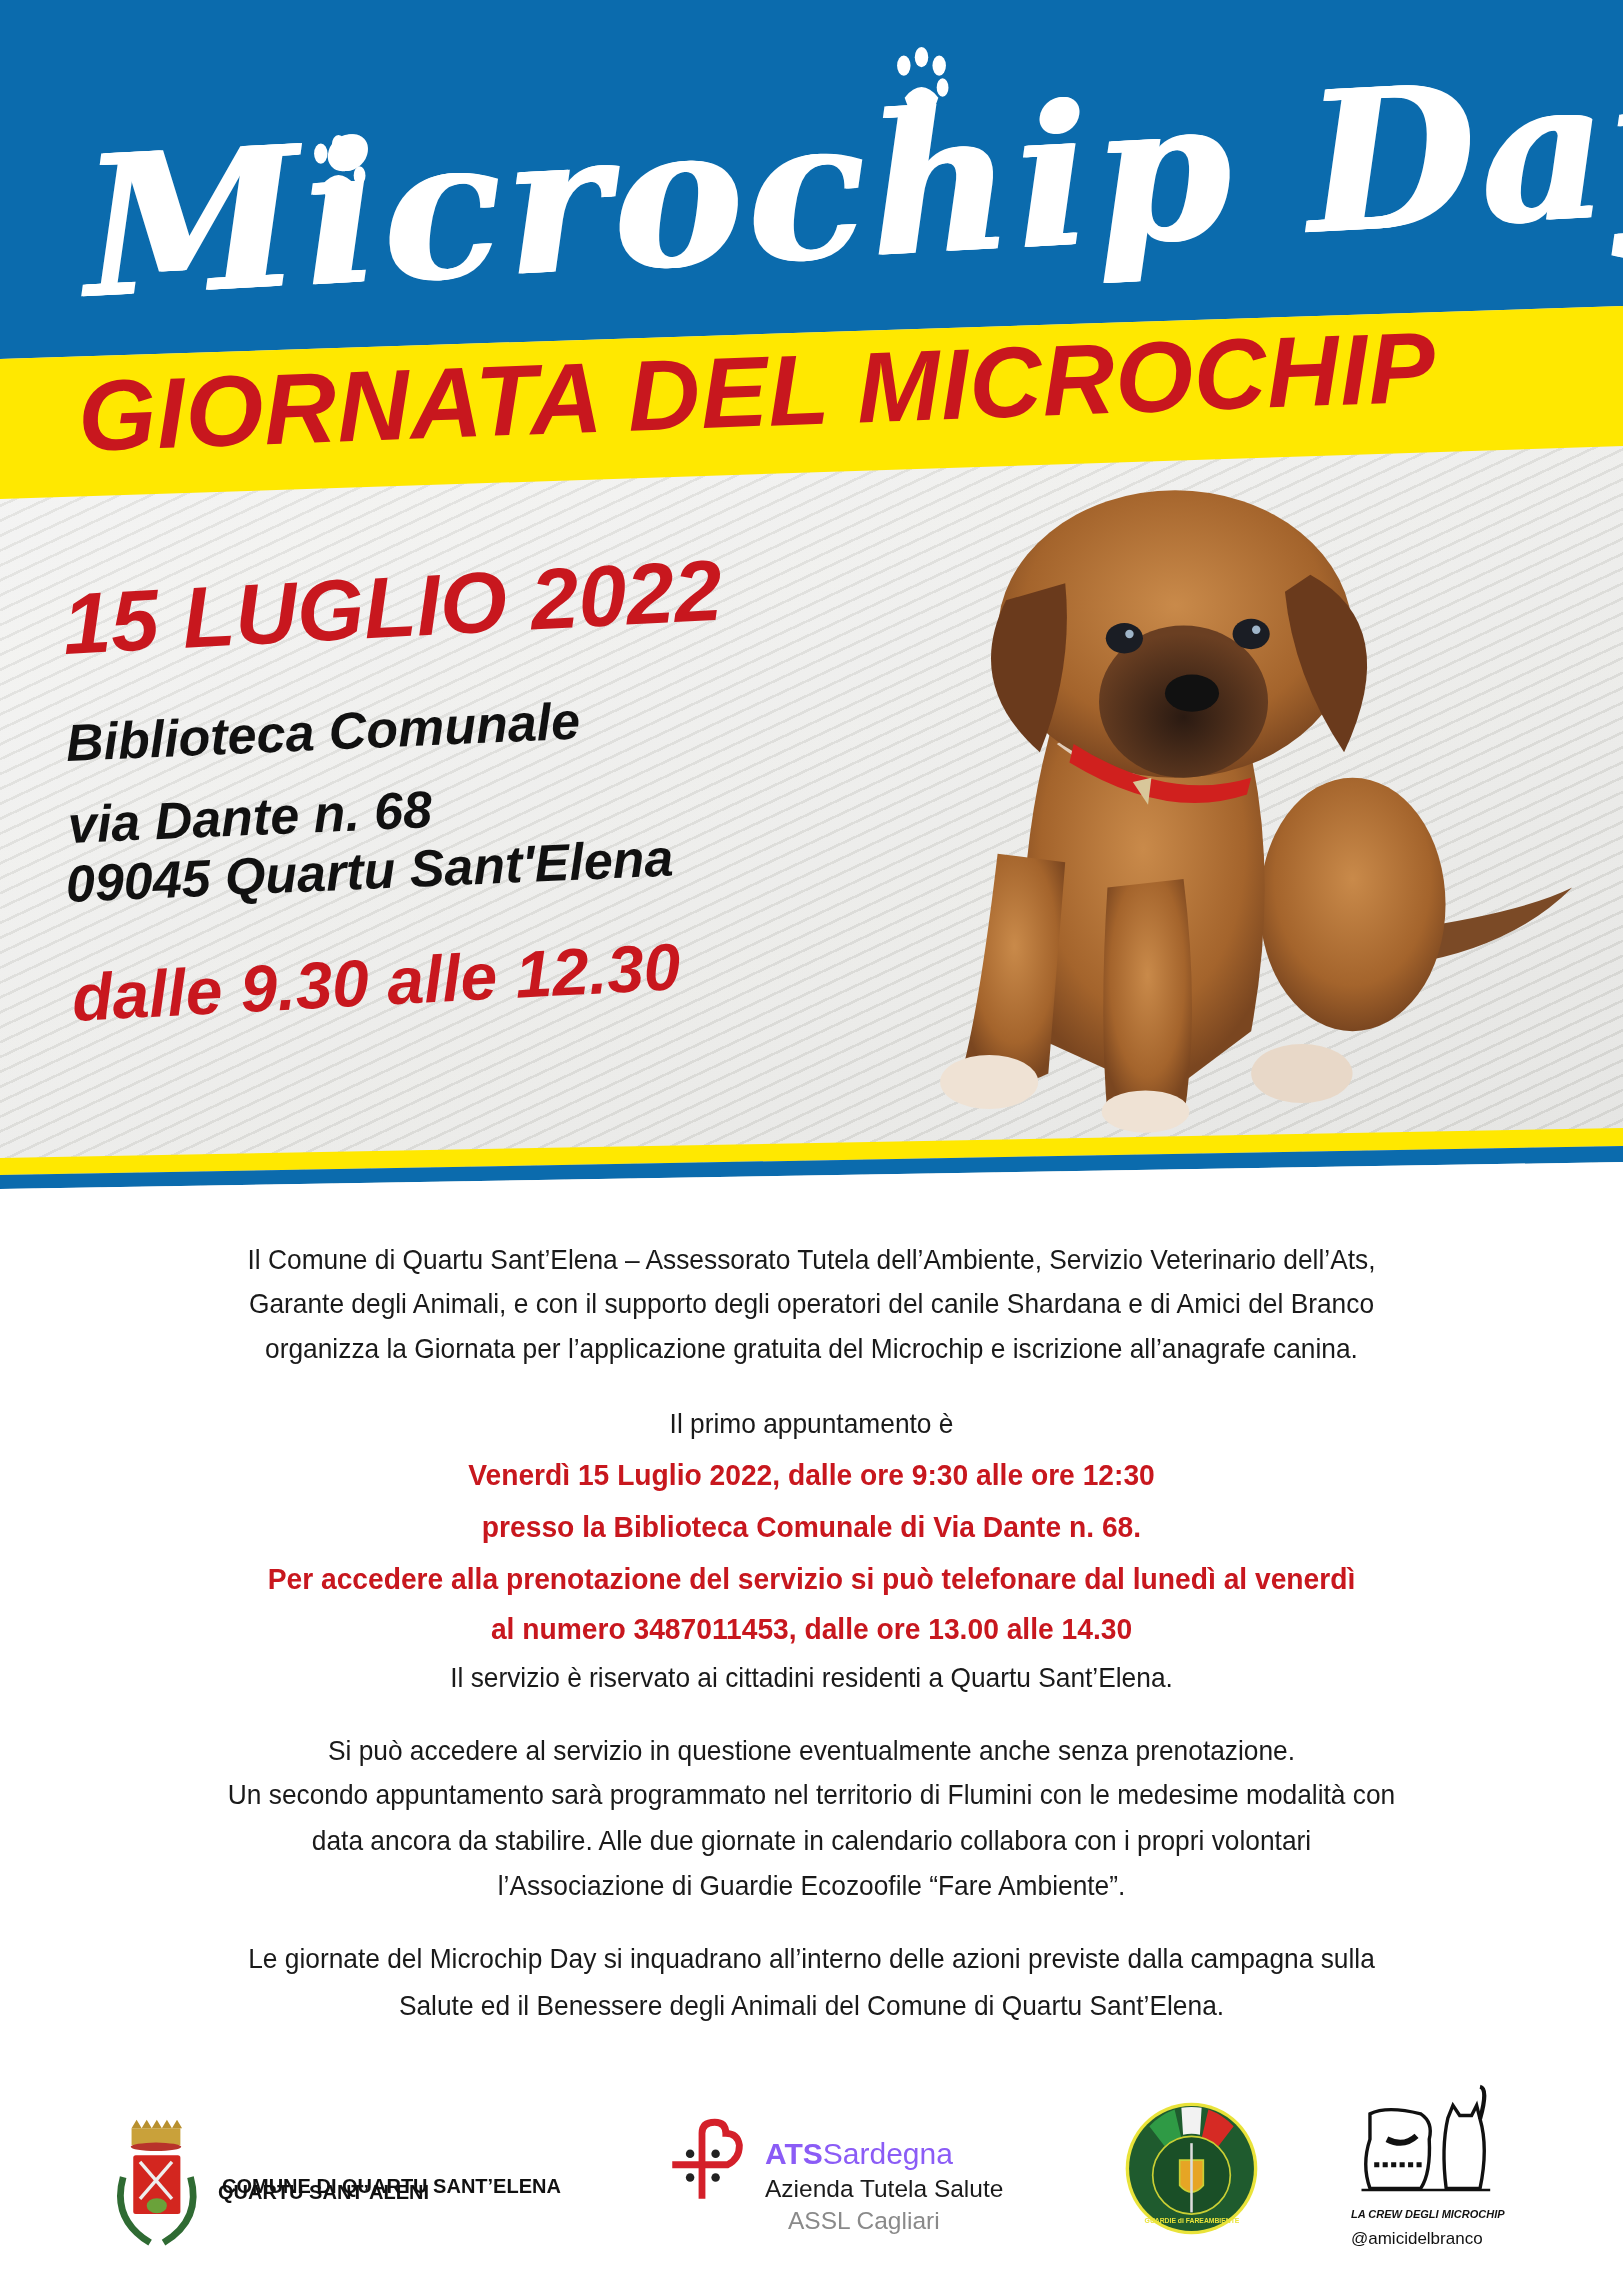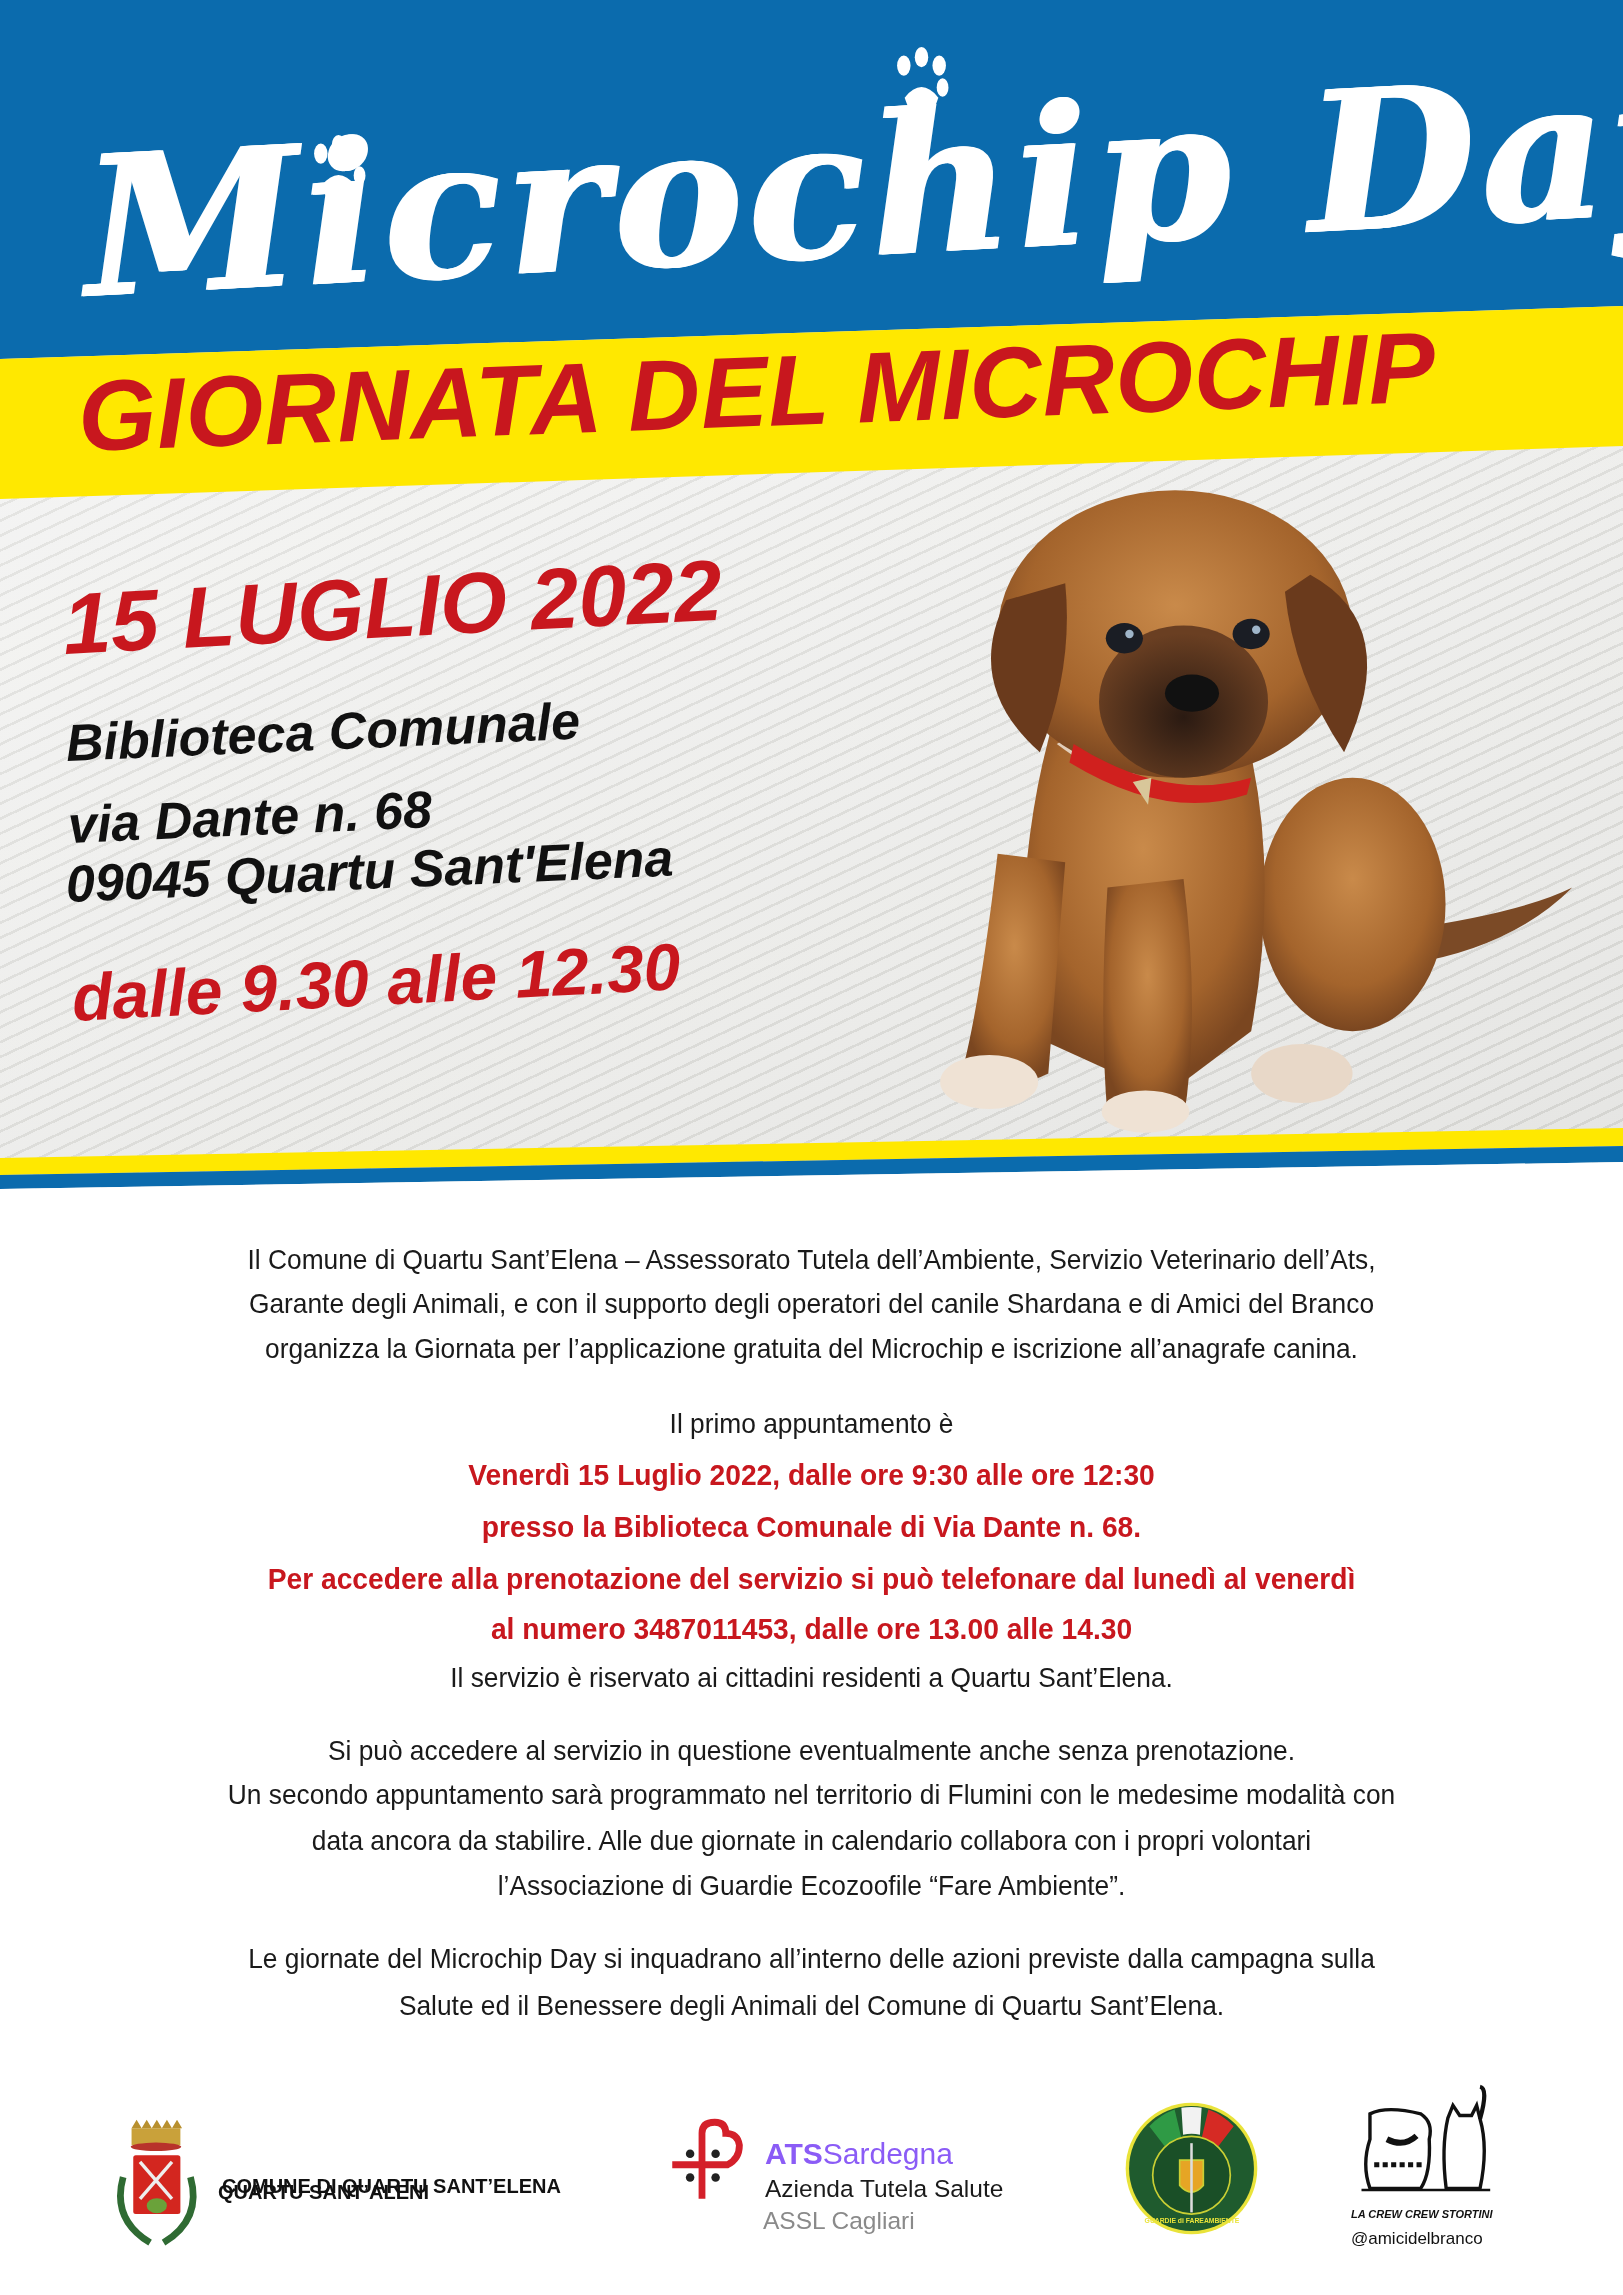--- a/index.html
+++ b/index.html
@@ -172,21 +172,21 @@
     <circle cx="26" cy="42" r="5" fill="#222"></circle>
       <circle cx="56" cy="42" r="5" fill="#222"></circle>
     <circle cx="26" cy="70" r="5" fill="#222"></circle>
       <circle cx="56" cy="70" r="5" fill="#222"></circle>
   </svg>
 </div>
 <div class="abs" style="left:765px;top:2137px;font-size:30px;white-space:nowrap;color:#8b5cf6;">
   <span style="font-weight:bold">ATS</span><span>Sardegna</span>
 </div>
 <div class="abs" style="left:765px;top:2175px;font-size:24.5px;white-space:nowrap;color:#1a1a1a;">Azienda Tutela Salute</div>
-<div class="abs" style="left:763px;top:2207px;font-size:24.5px;white-space:nowrap;color:#8a8a8a;">ASSL Cagliari</div>
+<div class="abs" style="left:788px;top:2207px;font-size:24.5px;white-space:nowrap;color:#8a8a8a;">ASSL Cagliari</div>
 
 <div class="abs" style="left:1124px;top:2101px;width:135px;height:135px;">
   <svg width="135" height="135" viewBox="0 0 160 160">
     <circle cx="80" cy="80" r="78" fill="#e9e33a"></circle>
     <circle cx="80" cy="80" r="74" fill="#1f5b2e"></circle>
     <path d="M30 30 A74 74 0 0 1 60 10 L68 44 A40 40 0 0 0 50 56Z" fill="#2f9a45"></path>
     <path d="M68 8 A74 74 0 0 1 92 8 L90 40 A40 40 0 0 0 70 40Z" fill="#f2f2f2"></path>
     <path d="M100 10 A74 74 0 0 1 130 30 L110 56 A40 40 0 0 0 92 44Z" fill="#d62a24"></path>
     <circle cx="80" cy="88" r="46" fill="#1a4f27" stroke="#c9cf34" stroke-width="2"></circle>
     <path d="M66 70 H94 V100 Q80 116 66 100Z" fill="#e6a525" stroke="#c9cf34" stroke-width="2"></path>
@@ -198,15 +198,15 @@
 <div class="abs" style="left:1353px;top:2080px;width:144px;height:127px;">
   <svg width="144" height="127" viewBox="0 0 170 150">
     <path d="M20 40 Q40 30 80 40 Q95 50 90 70 Q92 110 80 128 L20 128 Q10 100 20 70Z" fill="none" stroke="#111" stroke-width="4"></path>
     <path d="M40 70 Q60 80 75 66" stroke="#111" stroke-width="7" fill="none"></path>
     <path d="M25 100 H85" stroke="#111" stroke-width="6" stroke-dasharray="6 4"></path>
     <path d="M112 45 L118 30 L126 42 L140 42 L146 30 L150 46 Q160 80 150 128 L110 128 Q104 80 112 45Z" fill="none" stroke="#111" stroke-width="4"></path>
     <path d="M150 46 Q160 10 150 8" stroke="#111" stroke-width="5" fill="none"></path>
     <line x1="10" y1="130" x2="162" y2="130" stroke="#111" stroke-width="3"></line>
   </svg>
 </div>
-<div class="abs" style="left:1351px;top:2208px;font-size:11px;font-weight:bold;font-style:italic;white-space:nowrap;color:#111;">LA CREW CREW STORTINI</div>
+<div class="abs" style="left:1351px;top:2208px;font-size:11px;font-weight:bold;font-style:italic;white-space:nowrap;color:#111;">LA CREW DEGLI MICROCHIP</div>
 <div class="abs" style="left:1351px;top:2229px;font-size:17px;white-space:nowrap;color:#111;text-align:center;">@amicidelbranco</div>
 
 
 </body></html>

